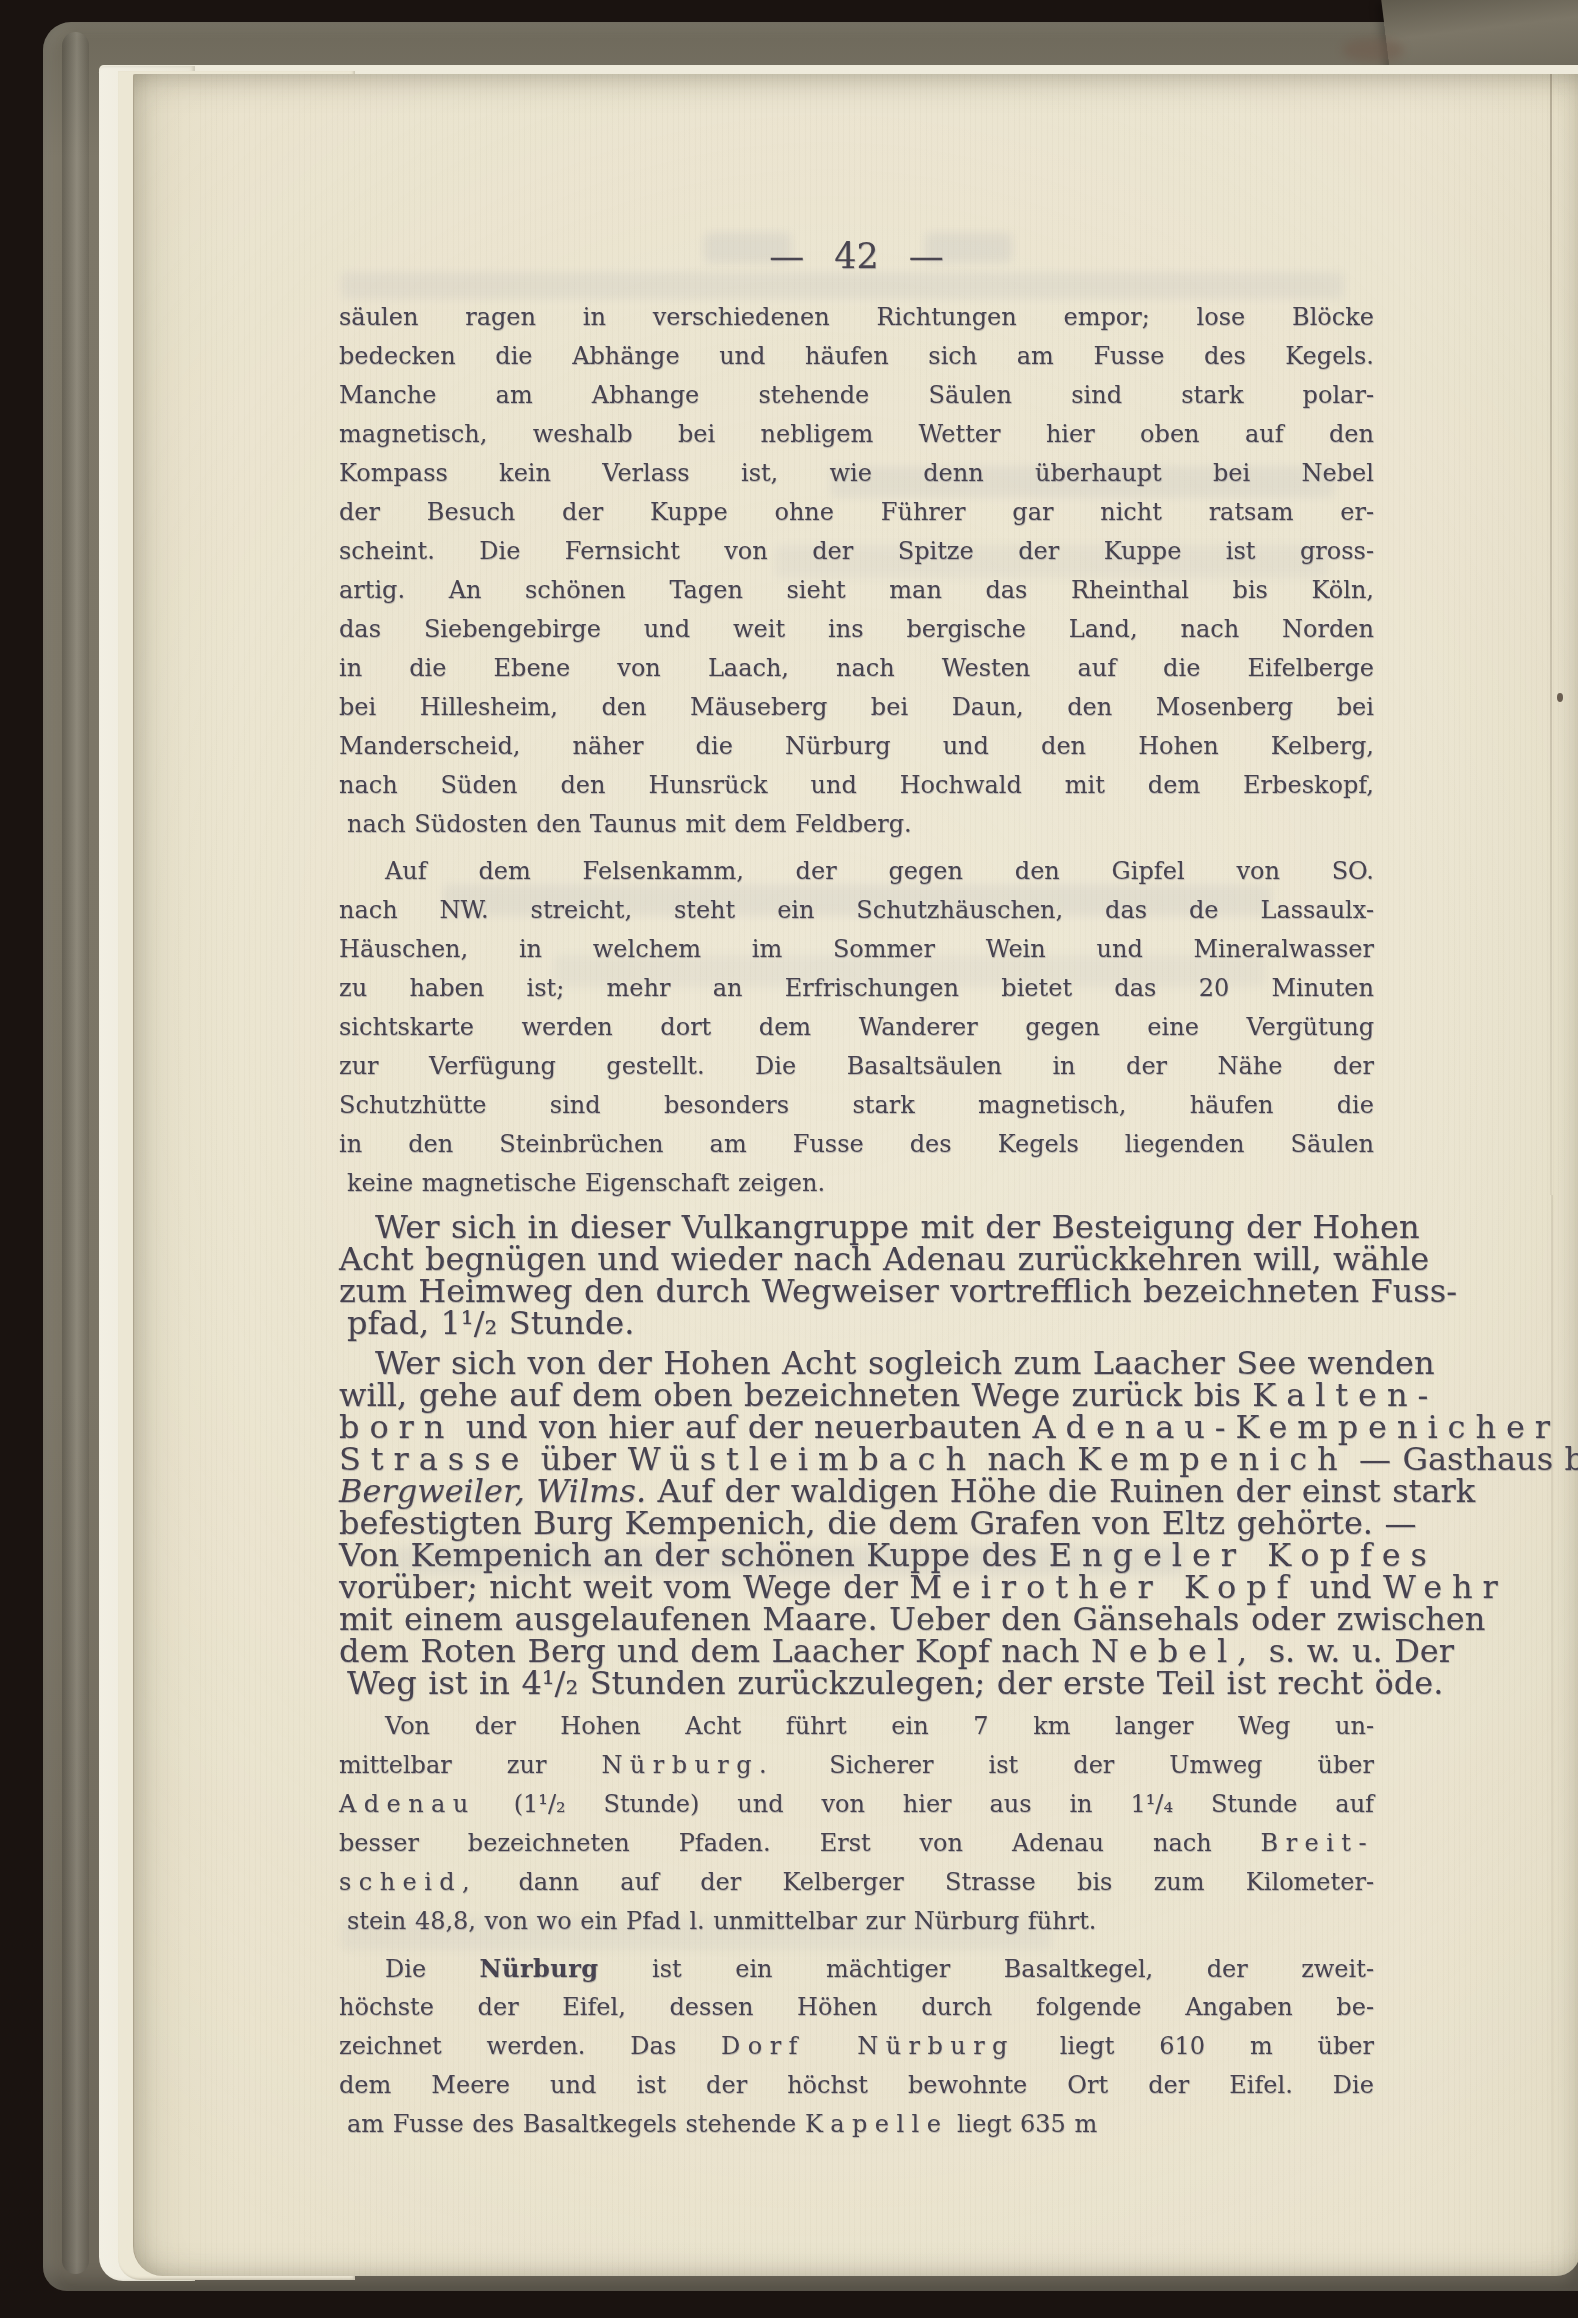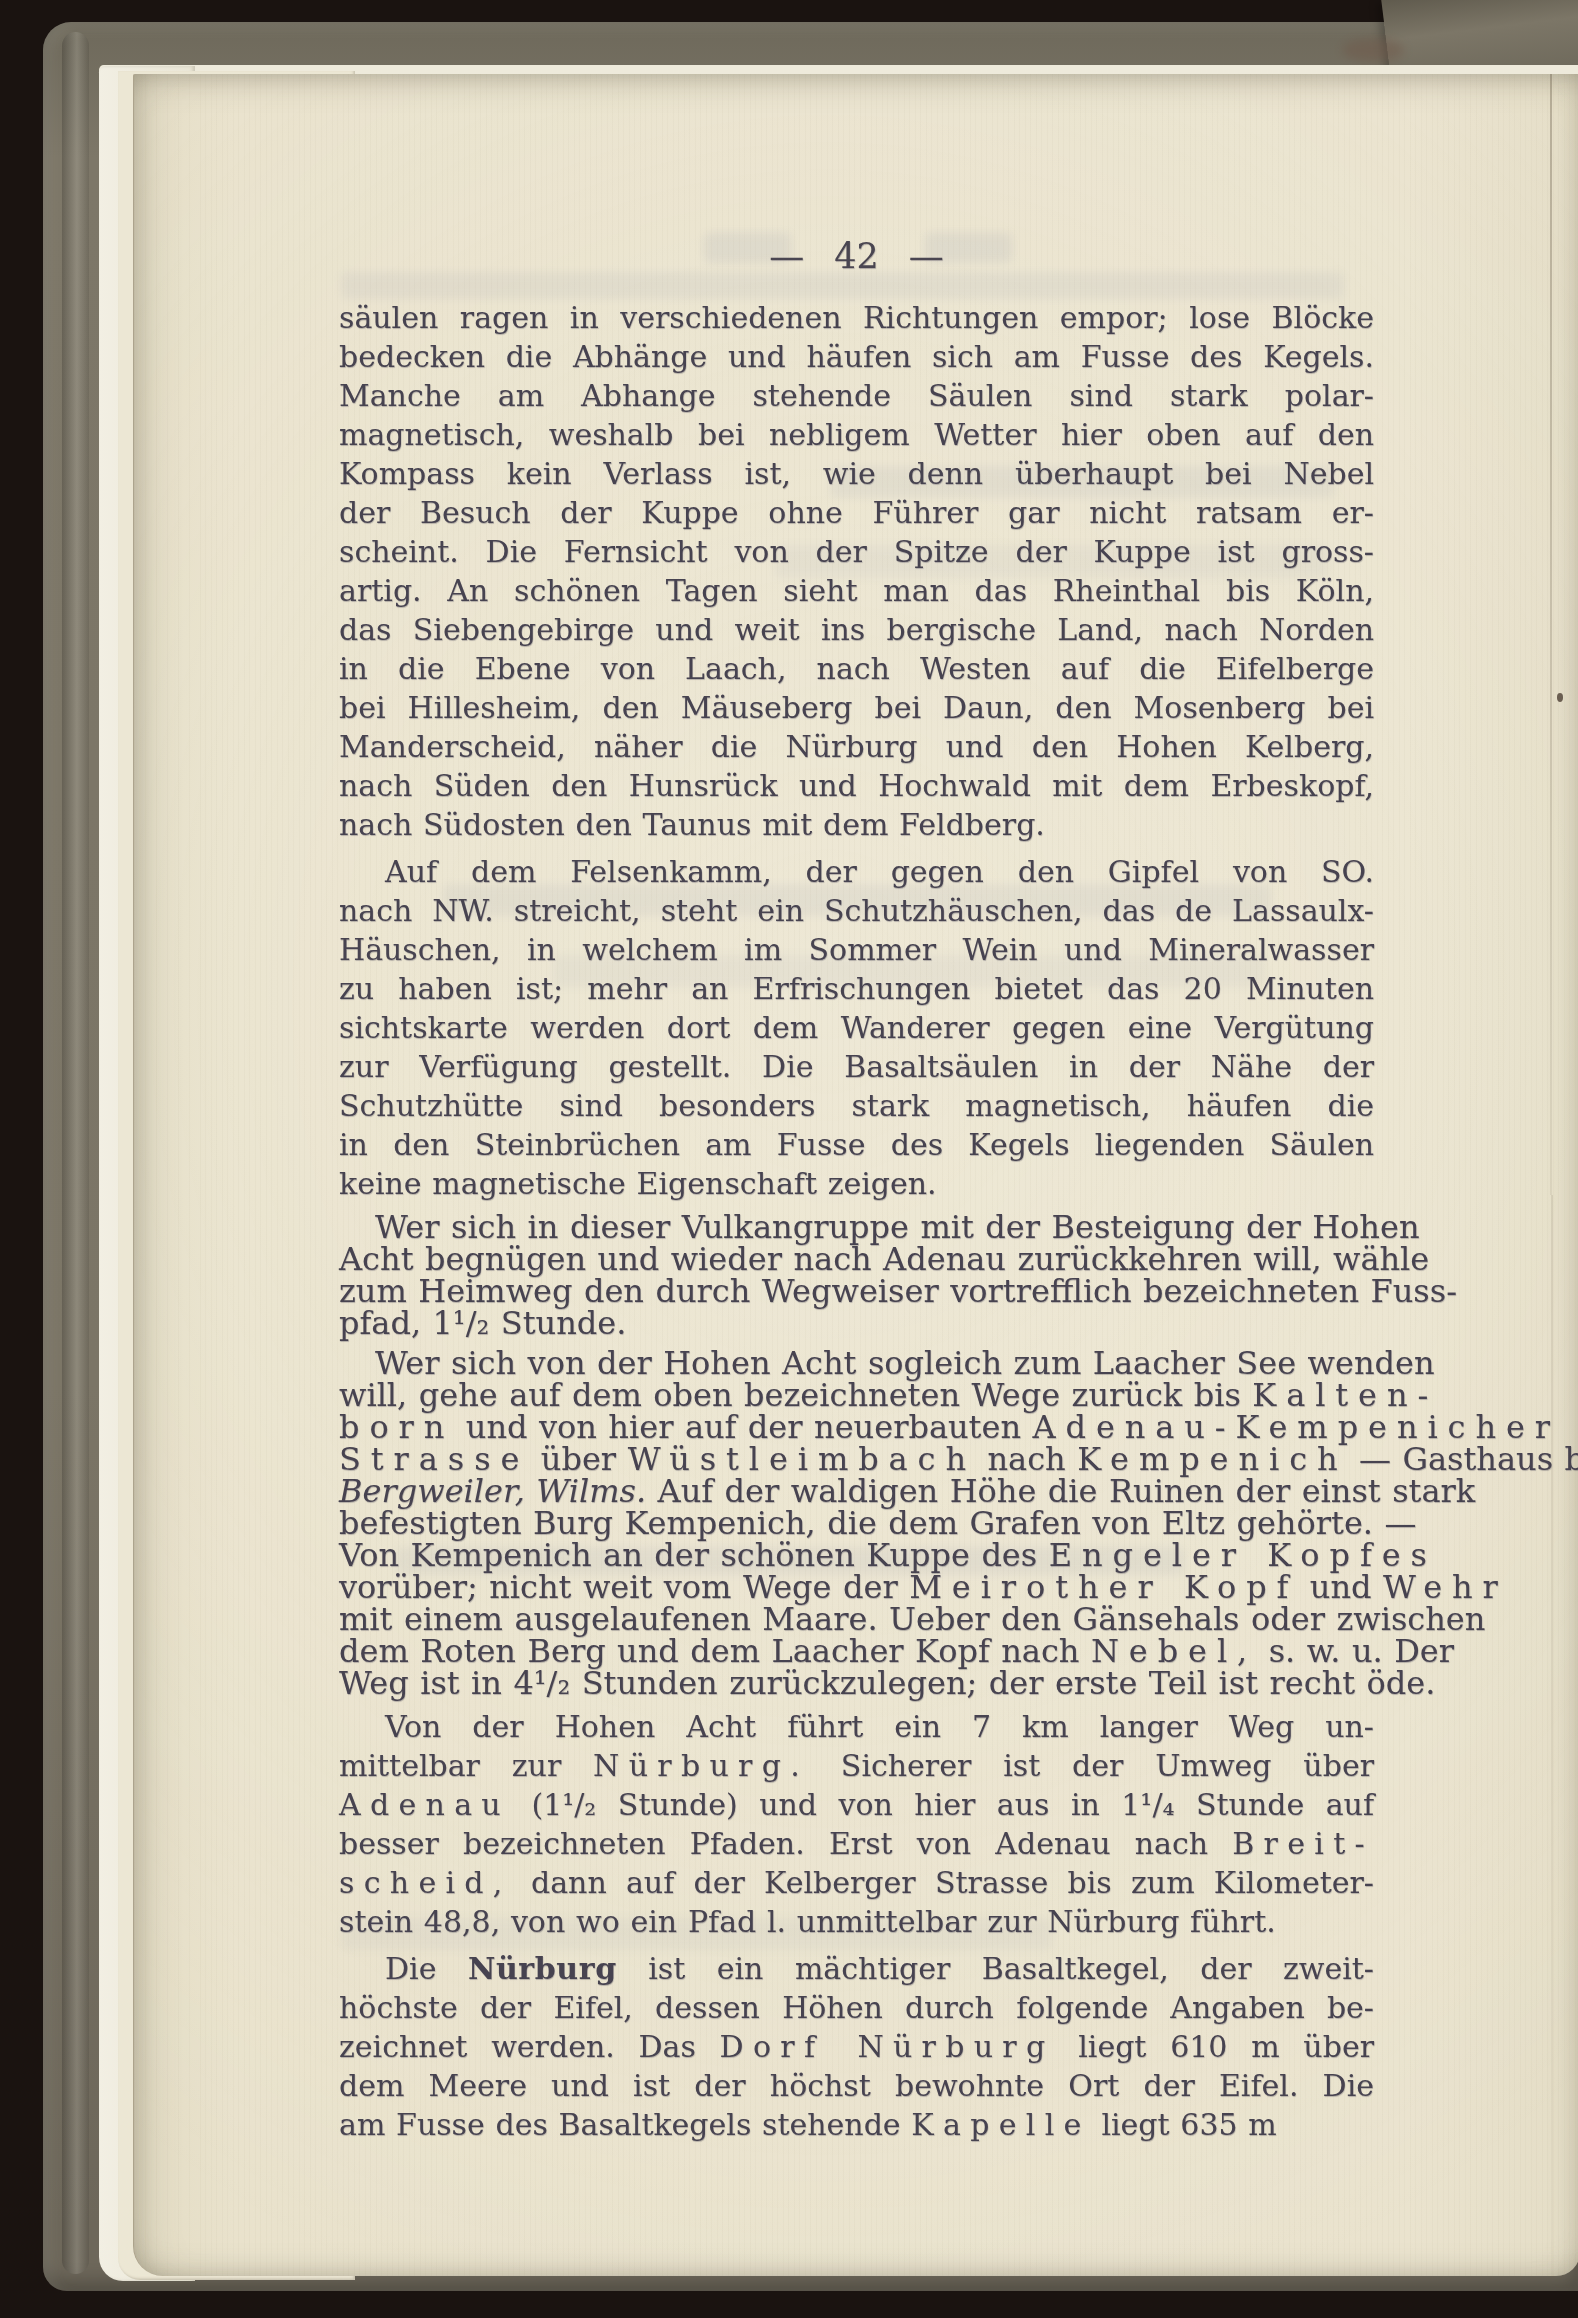--- a/index.html
+++ b/index.html
@@ -116,23 +116,23 @@
   }
   .pagenum .dash{letter-spacing:0;}
   .para{margin:0;}
   .para + .para{margin-top:8px;}
   .line{
     text-align:justify;text-align-last:justify;
     white-space:nowrap;
     text-shadow:0.5px 0.6px 0.7px rgba(60,55,75,.30);
     word-spacing:.04em;
   }
-  .para.main .line{font-size:30px;height:39px;line-height:39px;}
+  .para.main .line{font-size:24px;height:39px;line-height:39px;}
   .para.small .line{font-size:32px;height:32px;line-height:32px;}
-  .line.last{text-align-last:left;}
+  .line.last{text-align-last:left;margin-left:8px;}
   .line.indent{padding-left:46px;}
   .para.small .line.indent{padding-left:36px;}
   .seg{white-space:pre;}
   .s-sp{letter-spacing:.31em;}
   .s-i{font-style:italic;}
   .s-b{font-weight:700;letter-spacing:.02em;}
 </style>
 </head>
 <body>
 

